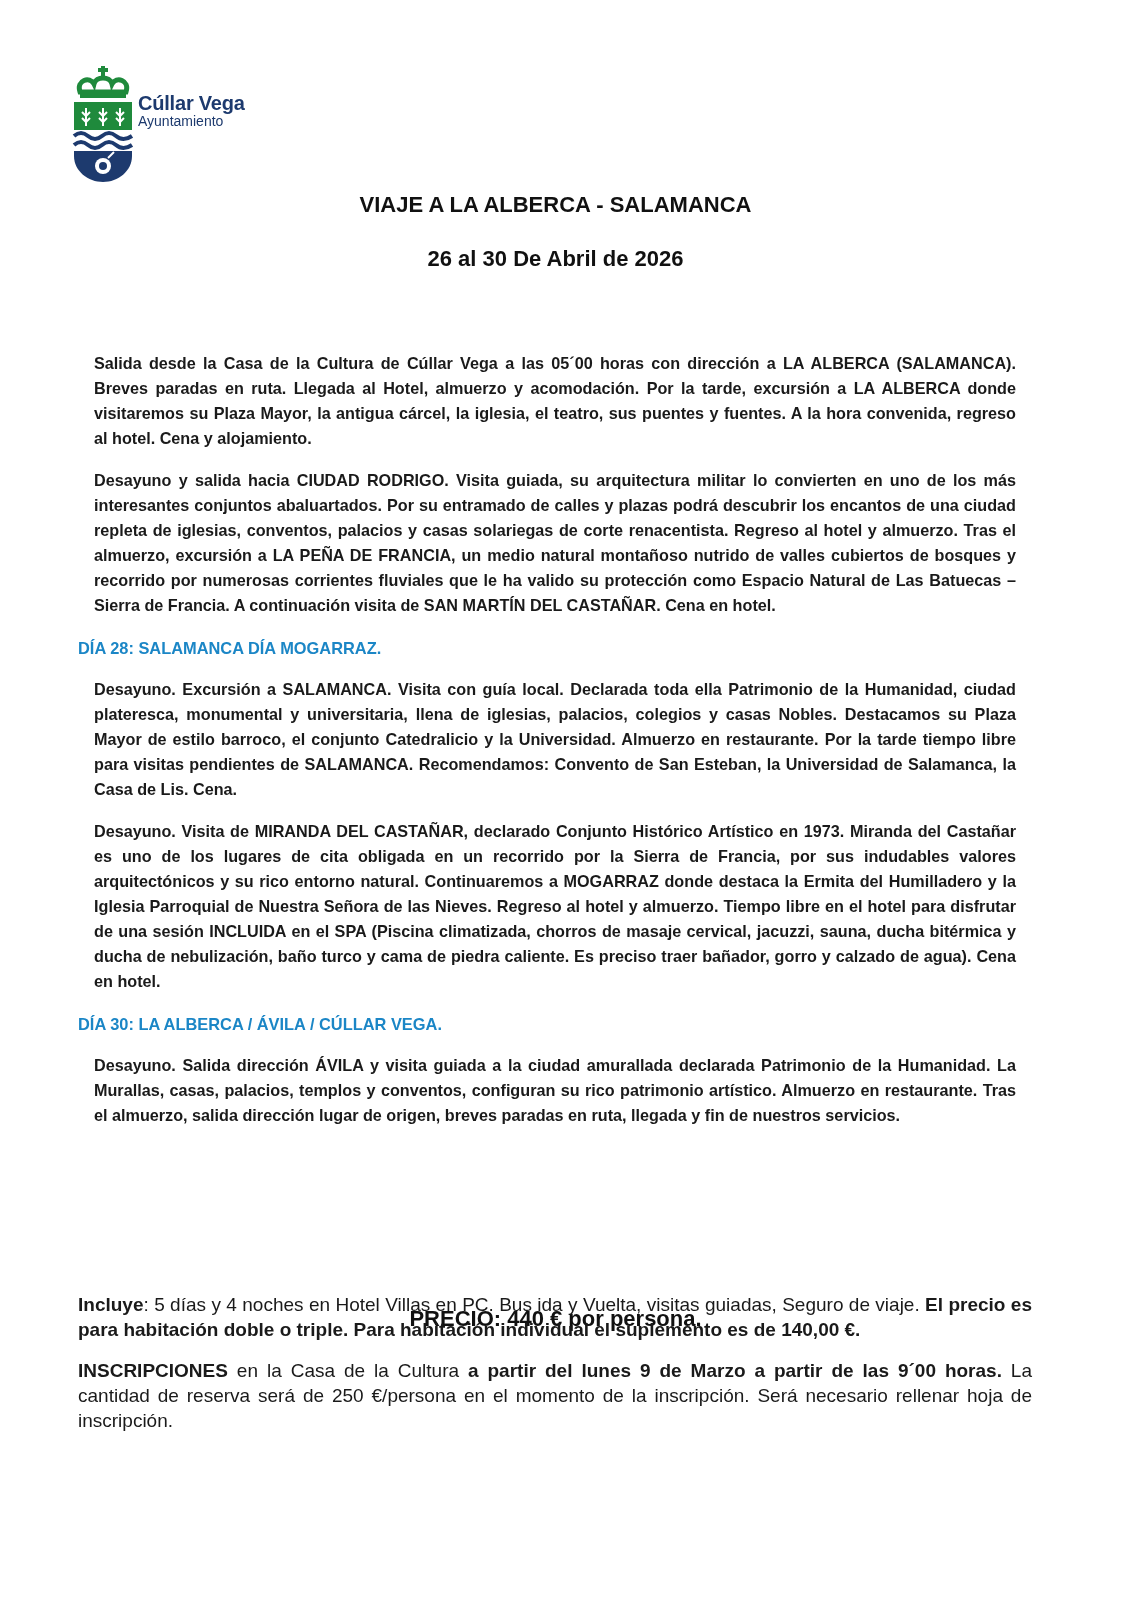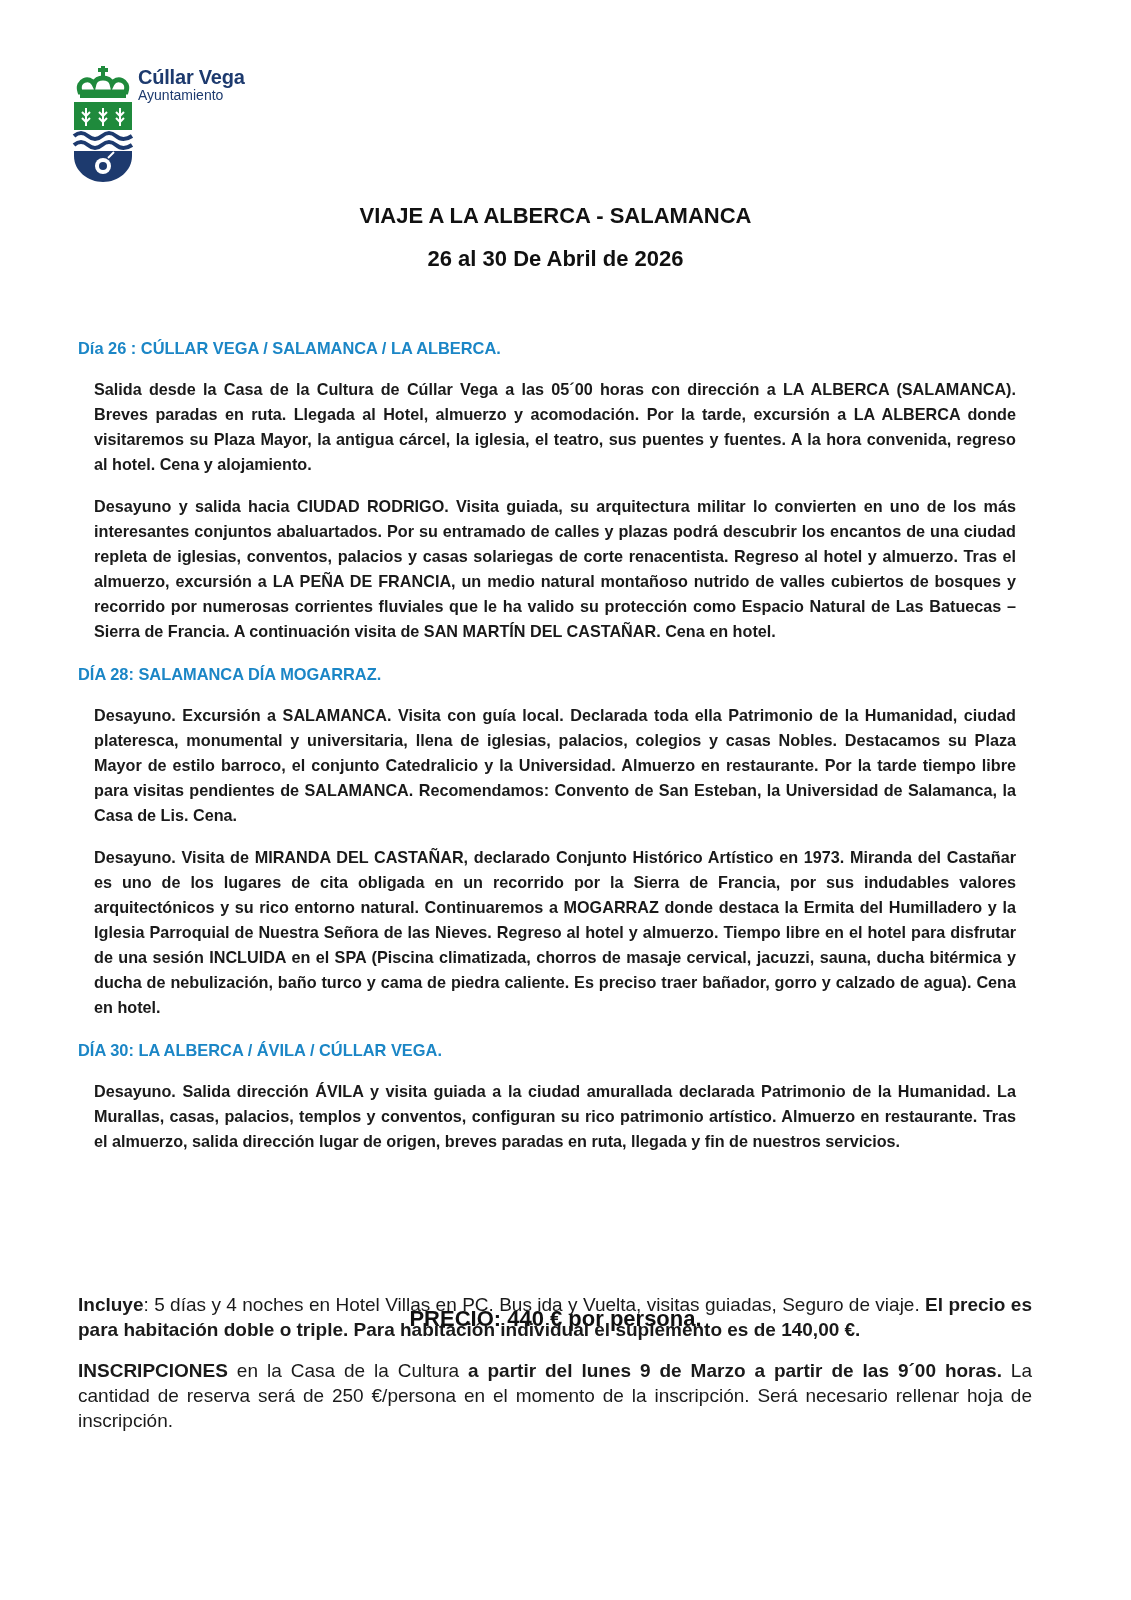--- a/index.html
+++ b/index.html
@@ -1,23 +1,23 @@
 <!DOCTYPE html>
 <html><head>
 <meta charset="utf-8">
 <style>
   html, body { margin: 0; padding: 0; background: #ffffff; }
   body { width: 1131px; height: 1600px; position: relative; font-family: "Liberation Sans", sans-serif; color: #1a1a1a; overflow: hidden; }
-  .logo { position: absolute; left: 72px; top: 66px; display: flex; align-items: flex-start; }
+  .logo { position: absolute; left: 72px; top: 66px; display: flex; align-items: center; }
   .logo svg { display: block; }
   .logo-text { margin-left: 4px; margin-bottom: 28px; }
   .logo-name { font-weight: bold; font-size: 20px; color: #1d3a6e; letter-spacing: -0.2px; line-height: 22px; }
   .logo-sub { font-size: 14px; color: #1d3a6e; line-height: 15px; }
   .title { position: absolute; left: 0; width: 1111px; text-align: center; font-weight: bold; color: #111; }
-  .t1 { top: 203px; font-size: 22px; }
+  .t1 { top: 192px; font-size: 22px; }
   .t2 { top: 246px; font-size: 22px; }
   .content { position: absolute; left: 78px; width: 954px; top: 335px; font-size: 16.2px; line-height: 25px; }
   .day { margin-bottom: 17px; }
   .day-h { color: #1b86c6; font-weight: bold; font-size: 16.4px; line-height: 26px; }
   .day-p { text-align: justify; margin: 16px; font-weight: bold; }
   .price { position: absolute; top: 1266px; left: 0; width: 1111px; text-align: center; font-weight: bold; font-size: 22px; color: #111; margin-top: 40px; }
   .notes { position: absolute; left: 78px; width: 954px; top: 1292px; font-size: 19px; line-height: 25px; }
   .notes p { margin: 0 0 16px 0; text-align: justify; }
   b { font-weight: bold; }
 </style>
@@ -53,21 +53,20 @@
     <div class="logo-name">Cúllar Vega</div>
     <div class="logo-sub">Ayuntamiento</div>
   </div>
 </div>
 
 <div class="title t1">VIAJE A LA ALBERCA - SALAMANCA</div>
 <div class="title t2">26 al 30 De Abril de 2026</div>
 
 <div class="content">
   <div class="day">
-    <div class="day-h">Día 26 : CÚLLAR VEGA / SALAMANCA / LA ALBERCA.</div>
     <p class="day-p">Salida desde la Casa de la Cultura de Cúllar Vega a las 05´00 horas con dirección a LA ALBERCA (SALAMANCA). Breves paradas en ruta. Llegada al Hotel, almuerzo y acomodación.  Por la tarde, excursión a LA ALBERCA donde visitaremos su Plaza Mayor, la antigua cárcel, la iglesia, el teatro, sus puentes y fuentes.  A la hora convenida, regreso al hotel. Cena y alojamiento.</p>
   </div>
   <div class="day">
     <p class="day-p">Desayuno y salida hacia CIUDAD RODRIGO.  Visita guiada, su arquitectura militar lo convierten en uno de los más interesantes conjuntos abaluartados.  Por su entramado de calles y plazas podrá descubrir los encantos de una ciudad repleta de iglesias, conventos, palacios y casas solariegas de corte renacentista.  Regreso al hotel y almuerzo. Tras el almuerzo, excursión a LA PEÑA DE FRANCIA, un medio natural montañoso nutrido de valles cubiertos de bosques y recorrido por numerosas corrientes fluviales que le ha valido su protección como Espacio Natural de Las Batuecas – Sierra de Francia.  A continuación visita de SAN MARTÍN DEL CASTAÑAR.  Cena en hotel.</p>
   </div>
   <div class="day">
     <div class="day-h">DÍA 28:  SALAMANCA DÍA MOGARRAZ.</div>
     <p class="day-p">Desayuno. Excursión a SALAMANCA.  Visita con guía local.  Declarada toda ella Patrimonio de la Humanidad, ciudad plateresca, monumental y universitaria, llena de iglesias, palacios, colegios y casas Nobles.  Destacamos su Plaza Mayor de estilo barroco, el conjunto Catedralicio y la Universidad.  Almuerzo en restaurante.  Por la tarde tiempo libre para visitas pendientes de SALAMANCA. Recomendamos:  Convento de San Esteban, la Universidad de Salamanca, la Casa de Lis.  Cena.</p>
   </div>
   <div class="day">

